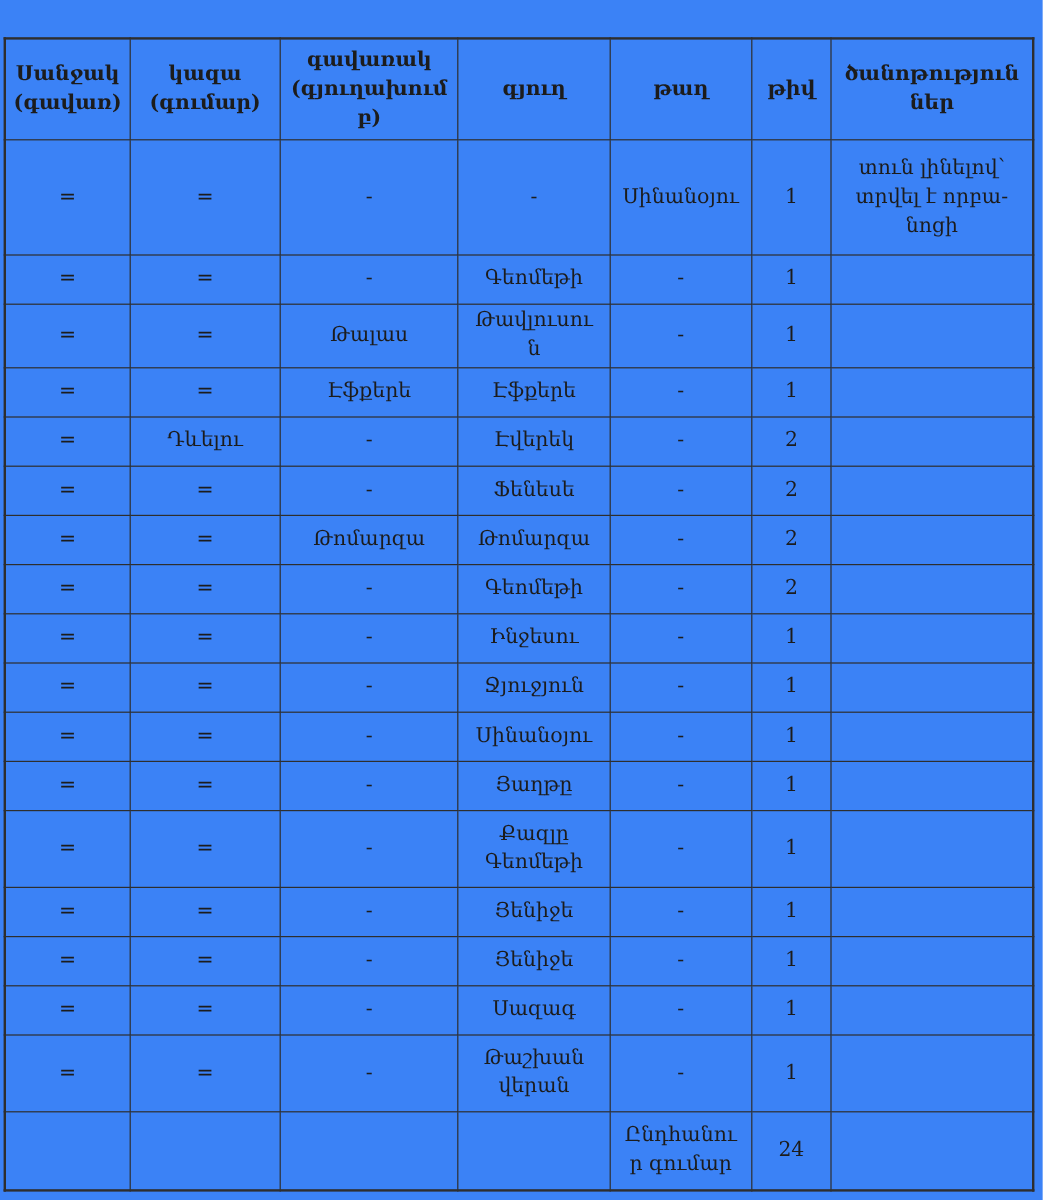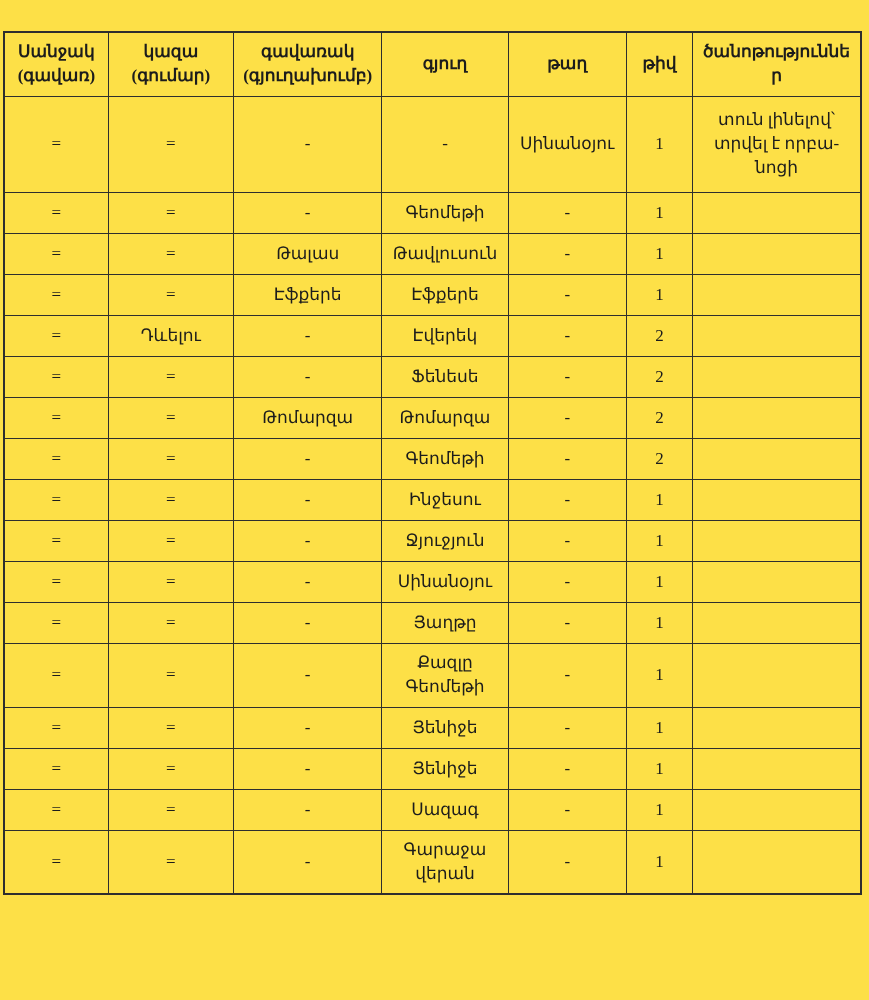--- a/index.html
+++ b/index.html
@@ -11,22 +11,21 @@
     width: 869px;
     height: 1000px;
     position: relative;
     font-family: "DejaVu Serif", "DejaVu Sans", serif;
     color: #1c1c1c;
   }
   .page {
     position: absolute;
     left: 0; top: 0;
     width: 869px; height: 1000px;
-    background: #fde047;
-    font-family: Liberation Serif, serif;
+    background: #3b82f6;
   }
   table.village-table {
     position: absolute;
     left: 3px;
     top: 31px;
     width: 859px;
     border-collapse: collapse;
     table-layout: fixed;
     border: 2px solid #2e2e2e;
   }
@@ -219,20 +218,29 @@
           <td>-</td>
           <td>Սազագ</td>
           <td>-</td>
           <td>1</td>
           <td class="notes-cell"></td>
         </tr>
         <tr class="h-double">
           <td>=</td>
           <td>=</td>
           <td>-</td>
-          <td>Գարաջա վերան</td>
-          <td>-</td>
-          <td>1</td>
-          <td class="notes-cell"></td>
+          <td>Թաշխան վերան</td>
+          <td>-</td>
+          <td>1</td>
+          <td class="notes-cell"></td>
+        </tr>
+        <tr class="h-total">
+          <td></td>
+          <td></td>
+          <td></td>
+          <td></td>
+          <td>Ընդհանուր գումար</td>
+          <td>24</td>
+          <td></td>
         </tr>
       </tbody>
   </table>
 </div>
 
 </body></html>

